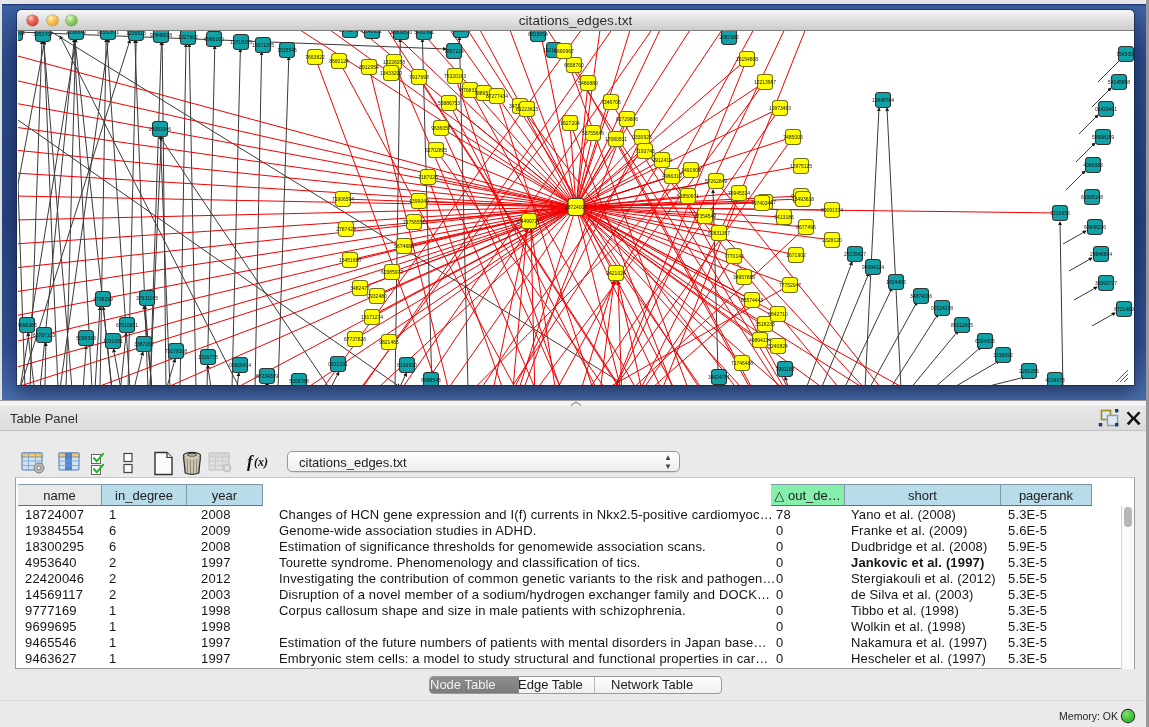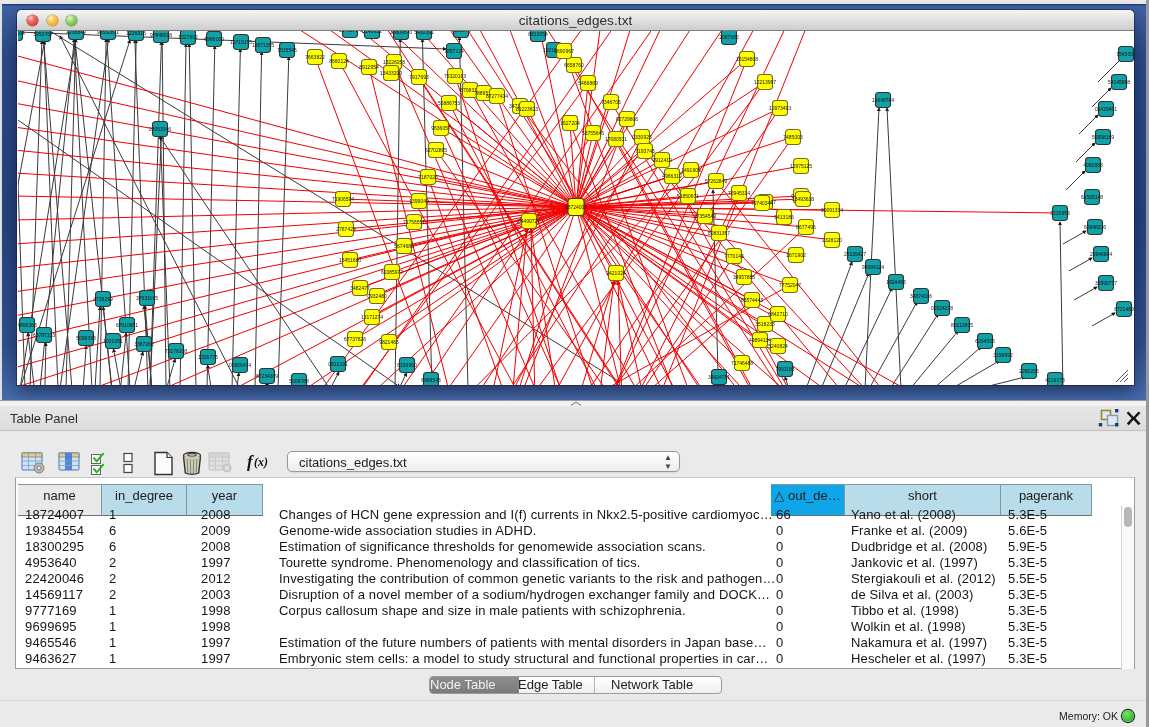--- a/index.html
+++ b/index.html
@@ -16,21 +16,21 @@
 #o3{left:49px;background:radial-gradient(circle at 35% 28%,#e4f7cf 0,#95d36c 40%,#6cb544 75%,#4d8c2c 100%);box-shadow:0 0 0 .6px #5d8f42;}
 #tpbar1{position:absolute;left:0;top:400px;width:1149px;height:6px;background:#f2f2f2;border-top:1px solid #9a9a9a;}
 #tpbar{position:absolute;left:0;top:406px;width:1149px;height:25px;background:linear-gradient(180deg,#e7e7e7,#dcdcdc);border-bottom:1px solid #c2c2c2;}
 #tpbar .lbl{position:absolute;left:10px;top:5px;font-size:13px;color:#2e2e2e;}
 #below{position:absolute;left:0;top:432px;width:1149px;height:295px;background:#eaeaea;}
 #dd{position:absolute;left:287px;top:451px;width:393px;height:21px;border:1px solid #989898;border-radius:5px;
  background:linear-gradient(180deg,#ffffff,#ededed);box-shadow:0 1px 1px rgba(0,0,0,.08);}
 #dd .dt{position:absolute;left:11px;top:3px;font-size:13px;color:#1c1c1c;}
 #dd .ar{position:absolute;right:7px;top:1px;font-size:8px;color:#444;line-height:9px;text-align:center;}
 #tablebox{position:absolute;left:15px;top:477px;width:1120px;height:192px;background:#fff;border:1px solid #9c9c9c;border-top:1px solid #c6c6c6;}
-.hc{position:absolute;top:6px;height:32px;border-right:1px solid #7e98a6;border-top:1px solid #7e98a6;border-bottom:1px solid #6f6f6f;
+.hc{position:absolute;top:6px;height:22px;border-right:1px solid #7e98a6;border-top:1px solid #7e98a6;border-bottom:1px solid #6f6f6f;
  text-align:center;font-size:13px;color:#202020;line-height:21px;}
 .bc{position:absolute;font-size:13px;color:#151515;white-space:nowrap;letter-spacing:.15px;}
 #vsb{position:absolute;right:0px;top:28px;width:13px;height:163px;background:#fafafa;border-left:1px solid #d5d5d5;}
 #vsb .th{position:absolute;left:2px;top:1px;width:8px;height:20px;border-radius:4px;background:#b6b6b6;}
 #tabs{position:absolute;left:429px;top:676px;width:293px;height:18px;border:1px solid #9a9a9a;border-radius:4px;background:linear-gradient(180deg,#ffffff,#efefef);}
 #tabs .seg{position:absolute;top:0;height:16px;font-size:13px;line-height:16px;color:#1d1d1d;}
 #tabs #sg1{left:0;width:89px;background:linear-gradient(180deg,#8d8d8d,#7b7b7b);color:#f2f2f2;border-radius:3px 0 0 3px;border-right:1px solid #8a8a8a;}
 #tabs #sg2{left:88px;width:77px;border-right:1px solid #b8b8b8;}
 #tabs #sg3{left:181px;width:111px;}
 #statline{position:absolute;left:0;top:700px;width:1149px;height:1px;background:#dadada;}
@@ -914,28 +914,28 @@
 </g>
 </svg>
 <div id="dd">
     <span class="dt">citations_edges.txt</span>
     <span class="ar">▲<br>▼</span>
   </div>
 <div id="tablebox">
 <div class="hc" style="left:2px;width:84px;background:#e9e9e9;">name</div>
 <div class="hc" style="left:86px;width:85px;background:#b9dcea;">in_degree</div>
 <div class="hc" style="left:171px;width:76px;background:#b9dcea;">year</div>
-<div class="hc" style="left:755px;width:74px;background:#0ea5e9;">△ out_de…</div>
+<div class="hc" style="left:755px;width:74px;background:#86efac;">△ out_de…</div>
 <div class="hc" style="left:829px;width:156px;background:#b9dcea;">short</div>
 <div class="hc" style="left:985px;width:91px;background:#b9dcea;">pagerank</div>
 <div class="bc" style="left:9px;top:29px;">18724007</div>
 <div class="bc" style="left:93px;top:29px;">1</div>
 <div class="bc" style="left:185px;top:29px;">2008</div>
 <div class="bc" style="left:263px;top:29px;">Changes of HCN gene expression and I(f) currents in Nkx2.5‑positive cardiomyoc…</div>
-<div class="bc" style="left:760px;top:29px;">66</div>
+<div class="bc" style="left:760px;top:29px;">78</div>
 <div class="bc" style="left:835px;top:29px;">Yano et al. (2008)</div>
 <div class="bc" style="left:992px;top:29px;">5.3E-5</div>
 <div class="bc" style="left:9px;top:45px;">19384554</div>
 <div class="bc" style="left:93px;top:45px;">6</div>
 <div class="bc" style="left:185px;top:45px;">2009</div>
 <div class="bc" style="left:263px;top:45px;">Genome‑wide association studies in ADHD.</div>
 <div class="bc" style="left:760px;top:45px;">0</div>
 <div class="bc" style="left:835px;top:45px;">Franke et al. (2009)</div>
 <div class="bc" style="left:992px;top:45px;">5.6E-5</div>
 <div class="bc" style="left:9px;top:61px;">18300295</div>
@@ -943,21 +943,21 @@
 <div class="bc" style="left:185px;top:61px;">2008</div>
 <div class="bc" style="left:263px;top:61px;">Estimation of significance thresholds for genomewide association scans.</div>
 <div class="bc" style="left:760px;top:61px;">0</div>
 <div class="bc" style="left:835px;top:61px;">Dudbridge et al. (2008)</div>
 <div class="bc" style="left:992px;top:61px;">5.9E-5</div>
 <div class="bc" style="left:9px;top:77px;">4953640</div>
 <div class="bc" style="left:93px;top:77px;">2</div>
 <div class="bc" style="left:185px;top:77px;">1997</div>
 <div class="bc" style="left:263px;top:77px;">Tourette syndrome. Phenomenology and classification of tics.</div>
 <div class="bc" style="left:760px;top:77px;">0</div>
-<div class="bc" style="left:835px;top:77px;">Jankovic et al. (1997)</div>
+<div class="bc" style="left:835px;top:77px;font-weight:bold;">Jankovic et al. (1997)</div>
 <div class="bc" style="left:992px;top:77px;">5.3E-5</div>
 <div class="bc" style="left:9px;top:93px;">22420046</div>
 <div class="bc" style="left:93px;top:93px;">2</div>
 <div class="bc" style="left:185px;top:93px;">2012</div>
 <div class="bc" style="left:263px;top:93px;">Investigating the contribution of common genetic variants to the risk and pathogen…</div>
 <div class="bc" style="left:760px;top:93px;">0</div>
 <div class="bc" style="left:835px;top:93px;">Stergiakouli et al. (2012)</div>
 <div class="bc" style="left:992px;top:93px;">5.5E-5</div>
 <div class="bc" style="left:9px;top:109px;">14569117</div>
 <div class="bc" style="left:93px;top:109px;">2</div>

